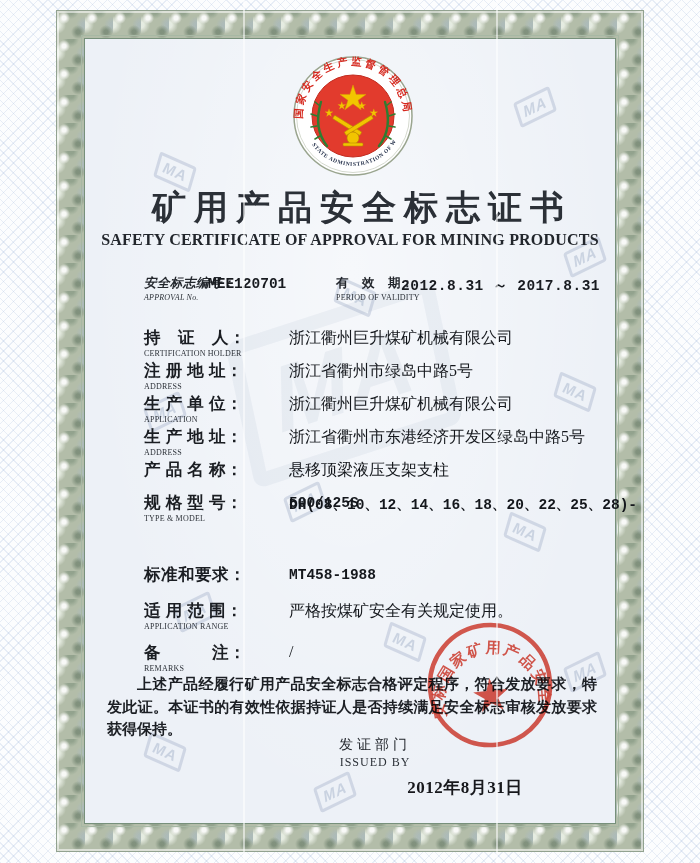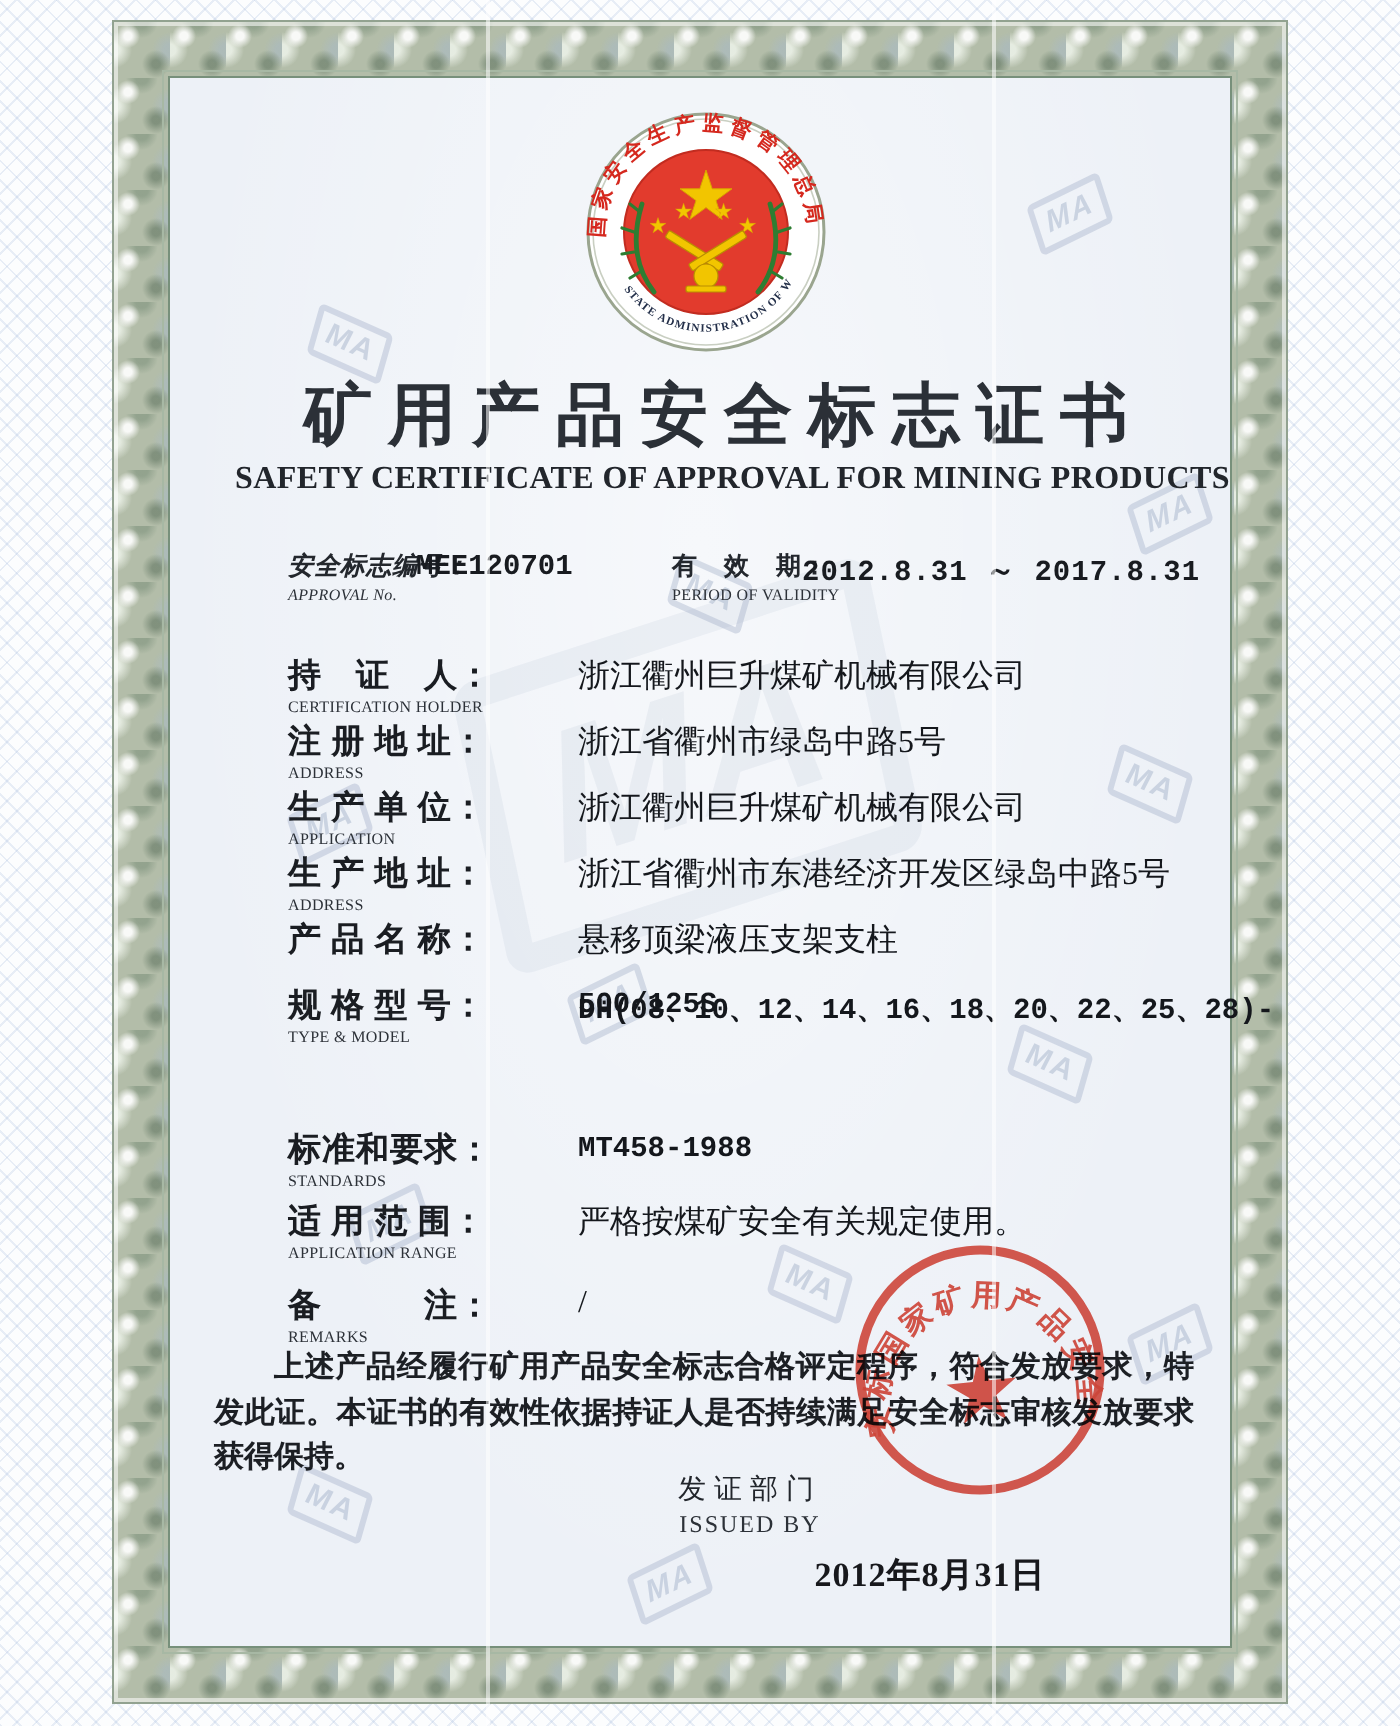--- a/index.html
+++ b/index.html
@@ -30,21 +30,21 @@
     color:rgba(158,172,198,0.45);font-weight:bold;font-style:italic;font-size:15px;line-height:20px;
     text-align:center;transform:rotate(-26deg) skewX(-8deg);letter-spacing:1px;
     font-family:"Liberation Sans",sans-serif;pointer-events:none;}
   .wm.alt{transform:rotate(24deg) skewX(8deg);}
   .wm.big{width:190px;height:120px;border-width:14px;font-size:92px;line-height:112px;border-radius:12px;
     color:rgba(160,175,200,0.14);border-color:rgba(160,175,200,0.12);transform:rotate(-18deg) skewX(-6deg);}
   
   .emblem{position:absolute;left:206px;top:15px;}
   .title{position:absolute;top:146px;left:0;width:100%;text-align:center;font-size:34px;font-weight:700;
     letter-spacing:8px;padding-left:24px;box-sizing:border-box;color:#2b3037;}
-  .subtitle{position:absolute;top:192px;left:0;width:100%;text-align:right;font-size:16px;font-weight:700;
+  .subtitle{position:absolute;top:192px;left:0;width:100%;text-align:center;font-size:16px;font-weight:700;
     color:#22262c;letter-spacing:0.2px;}
   
   .approval{position:absolute;top:236px;left:59px;right:14px;}
   .ap-group{position:absolute;top:0;}
   .ap-zh{font-size:12.5px;font-weight:600;letter-spacing:0.5px;color:#23272d;}
   .ap-en{font-size:8px;color:#2c3138;margin-top:1px;letter-spacing:0.2px;}
   .ap-val{font-family:"Liberation Mono","DejaVu Sans Mono",monospace;font-size:14.5px;font-weight:600;color:#181b20;text-align:center;}
   .g-appr{left:0;font-style:italic;}
   .g-apprnum{left:64px;top:1px;}
   .g-valid{left:192px;}
@@ -173,21 +173,20 @@
           <div class="f-value">悬移顶梁液压支架支柱</div>
         </div>
         <div class="field-row" style="top:453px;height:55px">
           <div class="f-zh">规 格 型 号：</div>
           <div class="f-en">TYPE &amp; MODEL</div>
           <div class="f-value mono">DH(08、10、12、14、16、18、20、22、25、28)-</div>
           <div class="f-value2 mono">500/125S</div>
         </div>
         <div class="field-row" style="top:525px">
           <div class="f-zh">标准和要求：</div>
-          <div class="f-en">STANDARDS</div>
           <div class="f-value mono">MT458-1988</div>
         </div>
         <div class="field-row" style="top:603px">
           <div class="f-zh">备　　　注：</div>
           <div class="f-en">REMARKS</div>
           <div class="f-value">/</div>
         </div>
         <div class="field-row" style="top:561px">
           <div class="f-zh">适 用 范 围：</div>
           <div class="f-en">APPLICATION RANGE</div>

